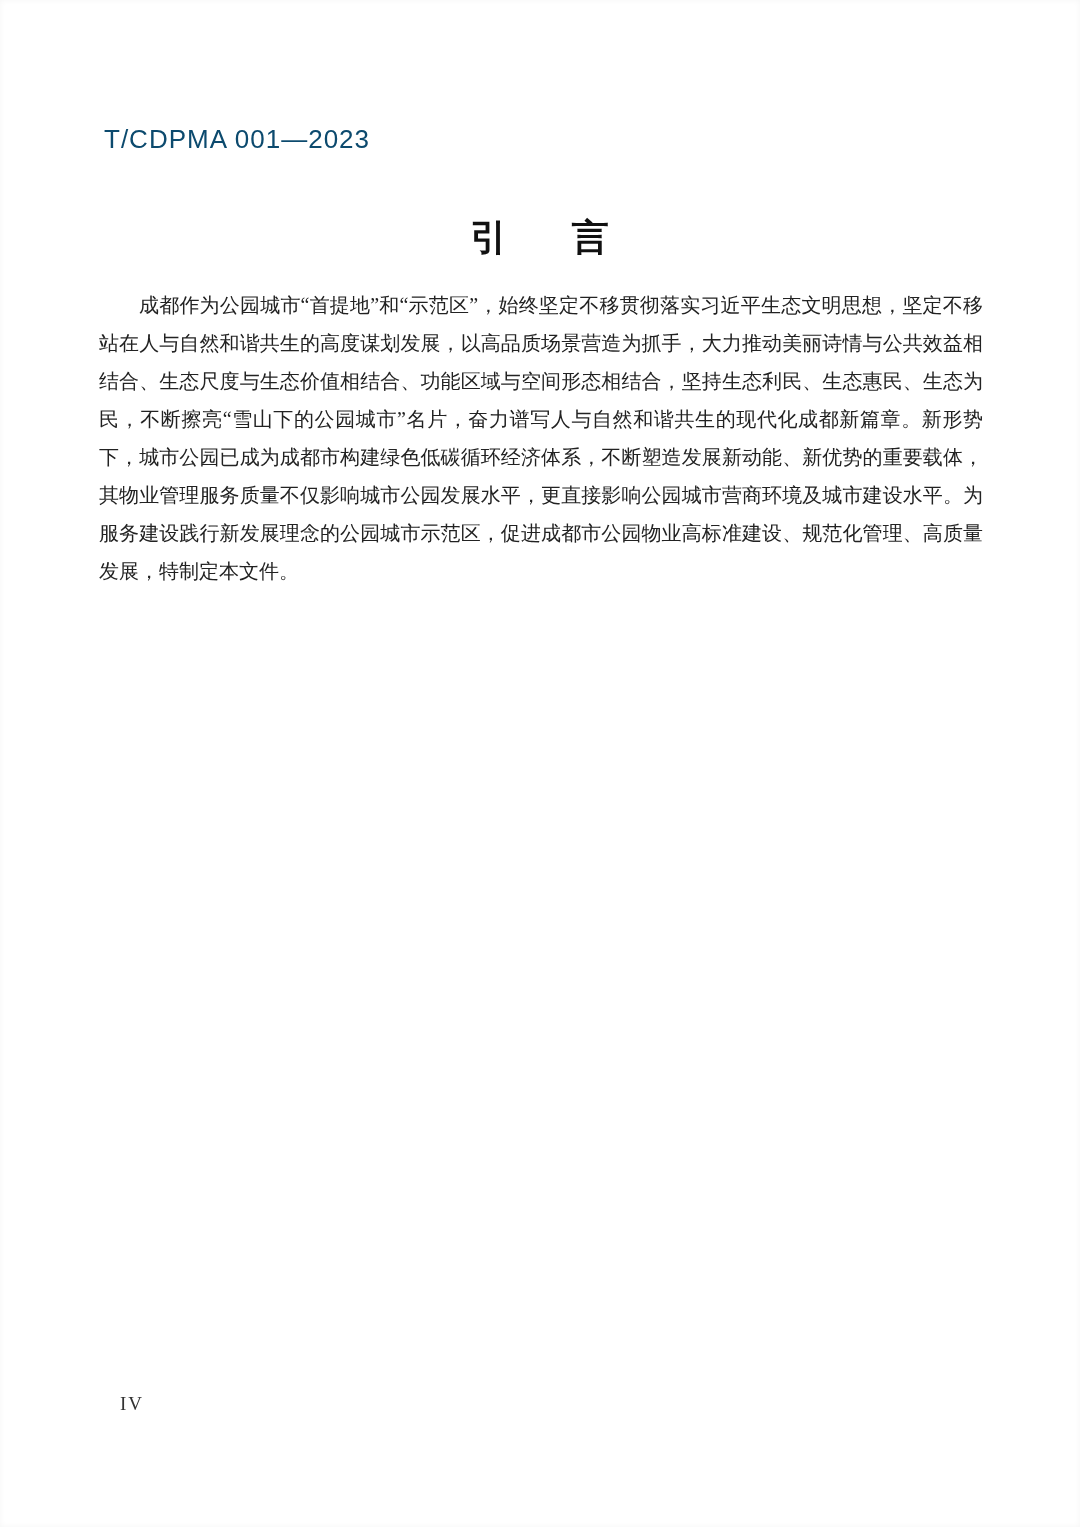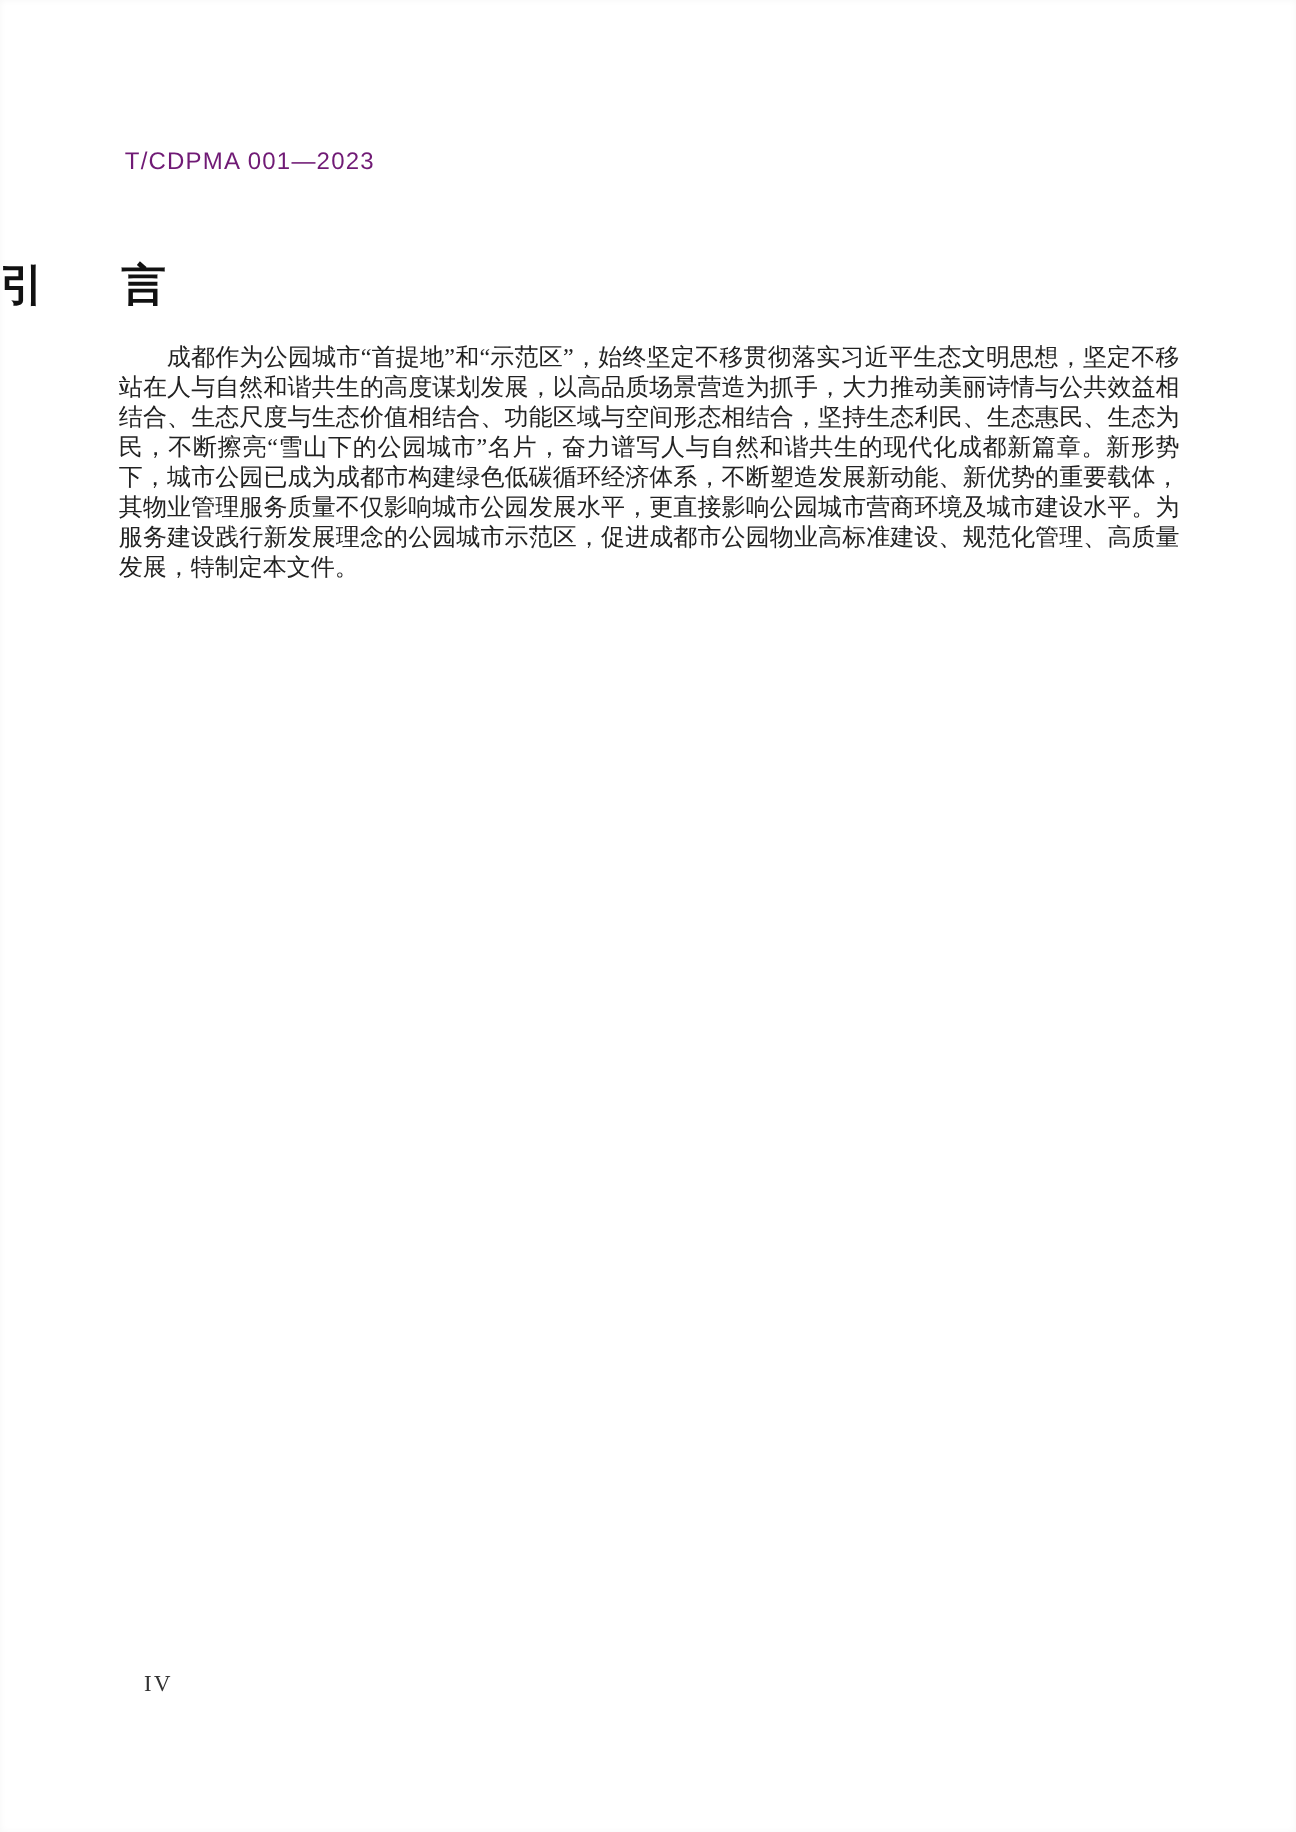--- a/index.html
+++ b/index.html
@@ -15,46 +15,47 @@
     background: #ffffff;
     overflow: hidden;
     font-family: "Liberation Serif", "DejaVu Serif", serif;
     box-shadow: inset 0 0 6px rgba(0,0,0,0.04);
   }
   .doc-code {
     position: absolute;
     left: 104px;
     top: 124px;
     font-family: "Liberation Sans", "DejaVu Sans", sans-serif;
-    font-size: 20px;
+    font-size: 26px;
     font-weight: 500;
     letter-spacing: 1px;
-    color: #701a75;
+    color: #0c4a6e;
     white-space: nowrap;
   }
   .title {
     position: absolute;
     left: 0;
     top: 213px;
     width: 100%;
     margin: 0;
+    text-align: center;
     font-family: "Liberation Sans", "DejaVu Sans", sans-serif;
     font-size: 37px;
     font-weight: bold;
     color: #111111;
     word-spacing: 52px;
     letter-spacing: 1px;
   }
   .body-text {
     position: absolute;
     left: 99px;
     top: 286px;
     width: 884px;
     font-size: 20px;
-    line-height: 25px;
+    line-height: 38px;
     text-align: justify;
     color: #222222;
   }
   .body-text p {
     margin: 0;
     padding: 0;
     text-indent: 2em;
   }
   .page-num {
     position: absolute;

